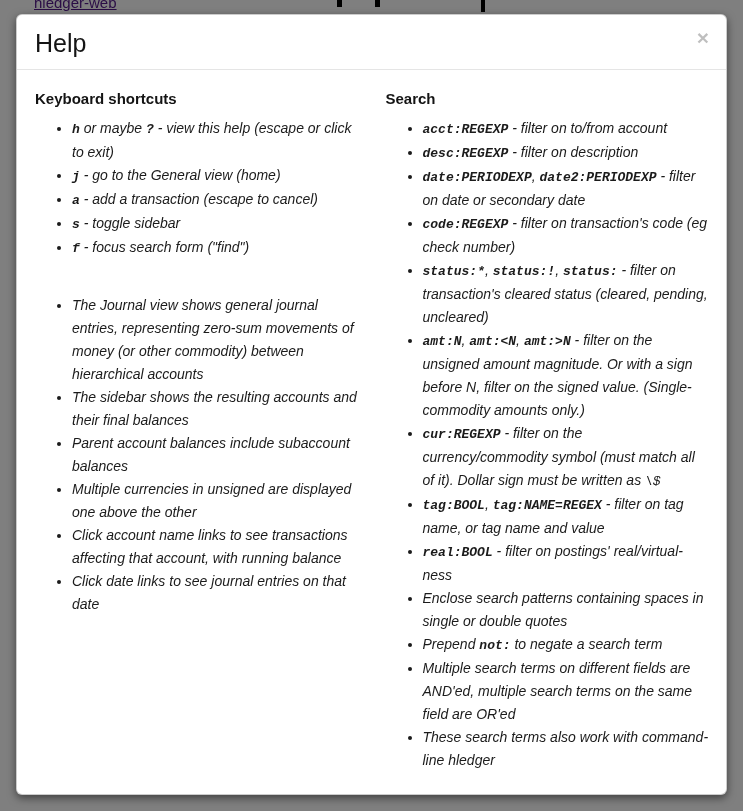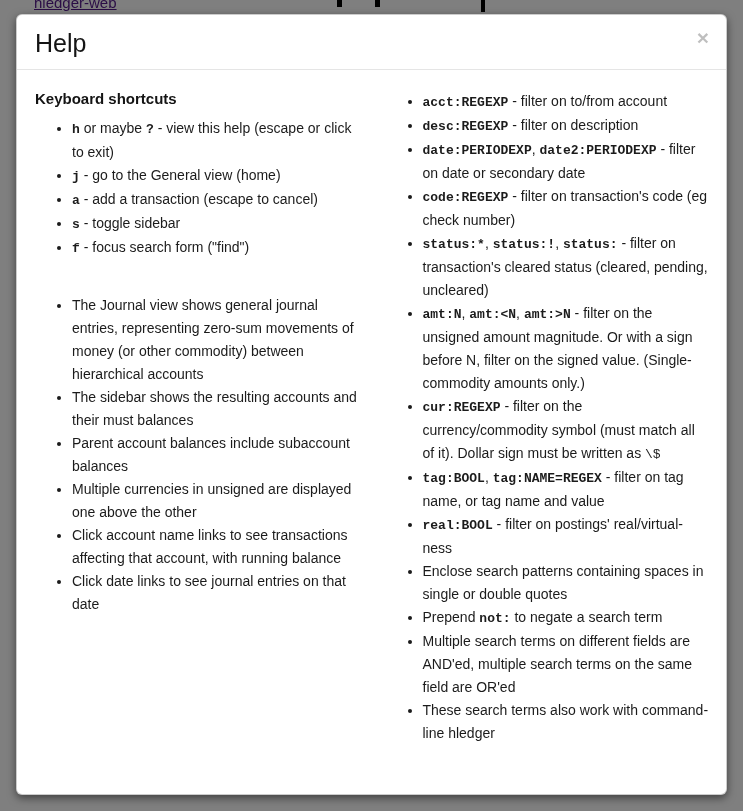--- a/index.html
+++ b/index.html
@@ -74,20 +74,21 @@
   .section-heading + ul { margin-top: 13px; }
   ul.help-list {
     margin: 0 0 34px 0;
     padding-left: 37px;
   }
   ul.help-list:last-child { margin-bottom: 12px; }
   .help-list li {
     font-size: 14px;
     line-height: 23px;
     color: #1b1b1b;
+    font-style: italic;
   }
   .mono {
     font-family: "Liberation Mono", "DejaVu Sans Mono", monospace;
     font-weight: 700;
     font-size: 13px;
   }
   .mono.plain { font-weight: 400; }
 </style>
 </head>
 <body>
@@ -111,28 +112,29 @@
         <h4 class="section-heading">Keyboard shortcuts</h4>
         <ul class="help-list">
           <li><span class="mono">h</span><span> or maybe </span><span class="mono">?</span><span> - view this help (escape or click to exit)</span></li>
           <li><span class="mono">j</span><span> - go to the General view (home)</span></li>
           <li><span class="mono">a</span><span> - add a transaction (escape to cancel)</span></li>
           <li><span class="mono">s</span><span> - toggle sidebar</span></li>
           <li><span class="mono">f</span><span> - focus search form ("find")</span></li>
         </ul>
         <ul class="help-list">
           <li><span>The Journal view shows general journal entries, representing zero-sum movements of money (or other commodity) between hierarchical accounts</span></li>
-          <li><span>The sidebar shows the resulting accounts and their must balances</span></li>
+          <li><span>The sidebar shows the resulting accounts and their final balances</span></li>
           <li><span>Parent account balances include subaccount balances</span></li>
           <li><span>Multiple currencies in unsigned are displayed one above the other</span></li>
           <li><span>Click account name links to see transactions affecting that account, with running balance</span></li>
           <li><span>Click date links to see journal entries on that date</span></li>
         </ul>
       </div>
     <div class="col col-right">
+        <h4 class="section-heading">Search</h4>
         <ul class="help-list">
           <li><span class="mono">acct:REGEXP</span><span> - filter on to/from account</span></li>
           <li><span class="mono">desc:REGEXP</span><span> - filter on description</span></li>
           <li><span class="mono">date:PERIODEXP</span><span>, </span><span class="mono">date2:PERIODEXP</span><span> - filter on date or secondary date</span></li>
           <li><span class="mono">code:REGEXP</span><span> - filter on transaction's code (eg check number)</span></li>
           <li><span class="mono">status:*</span><span>, </span><span class="mono">status:!</span><span>, </span><span class="mono">status:</span><span> - filter on transaction's cleared status (cleared, pending, uncleared)</span></li>
           <li><span class="mono">amt:N</span><span>, </span><span class="mono">amt:&lt;N</span><span>, </span><span class="mono">amt:&gt;N</span><span> - filter on the unsigned amount magnitude. Or with a sign before N, filter on the signed value. (Single-commodity amounts only.)</span></li>
           <li><span class="mono">cur:REGEXP</span><span> - filter on the currency/commodity symbol (must match all of it). Dollar sign must be written as </span><span class="mono plain">\$</span></li>
           <li><span class="mono">tag:BOOL</span><span>, </span><span class="mono">tag:NAME=REGEX</span><span> - filter on tag name, or tag name and value</span></li>
           <li><span class="mono">real:BOOL</span><span> - filter on postings' real/virtual-ness</span></li>

